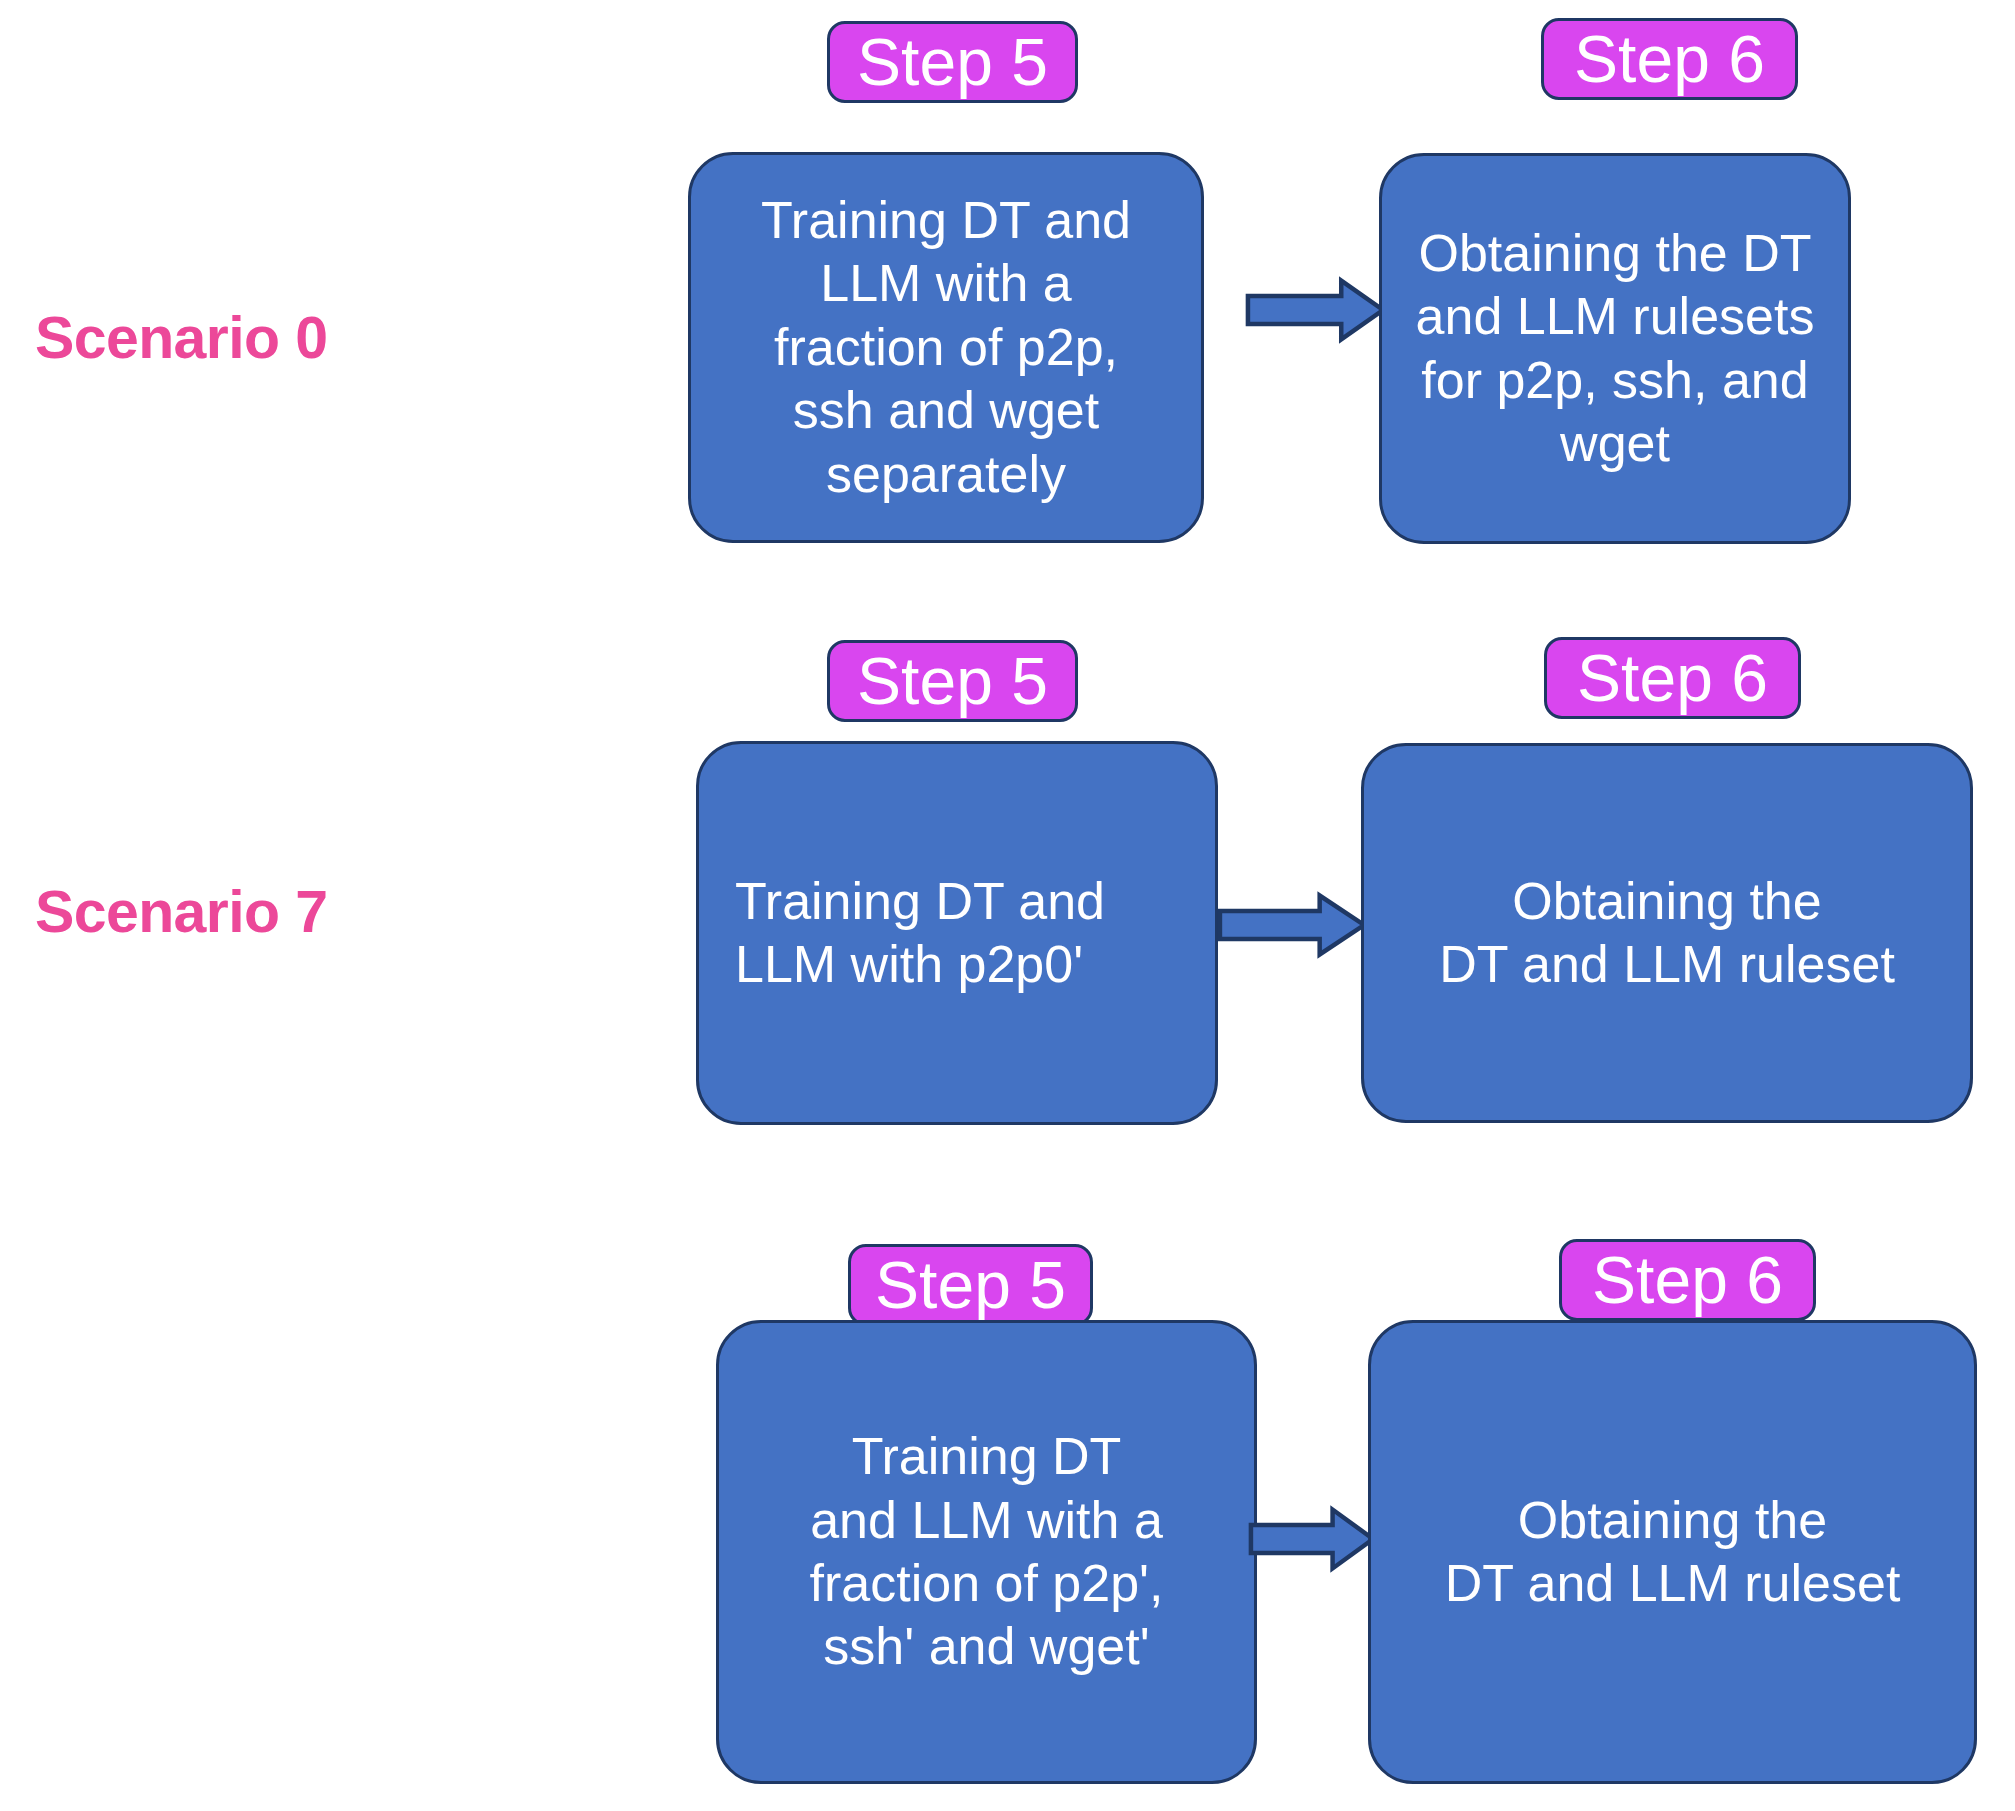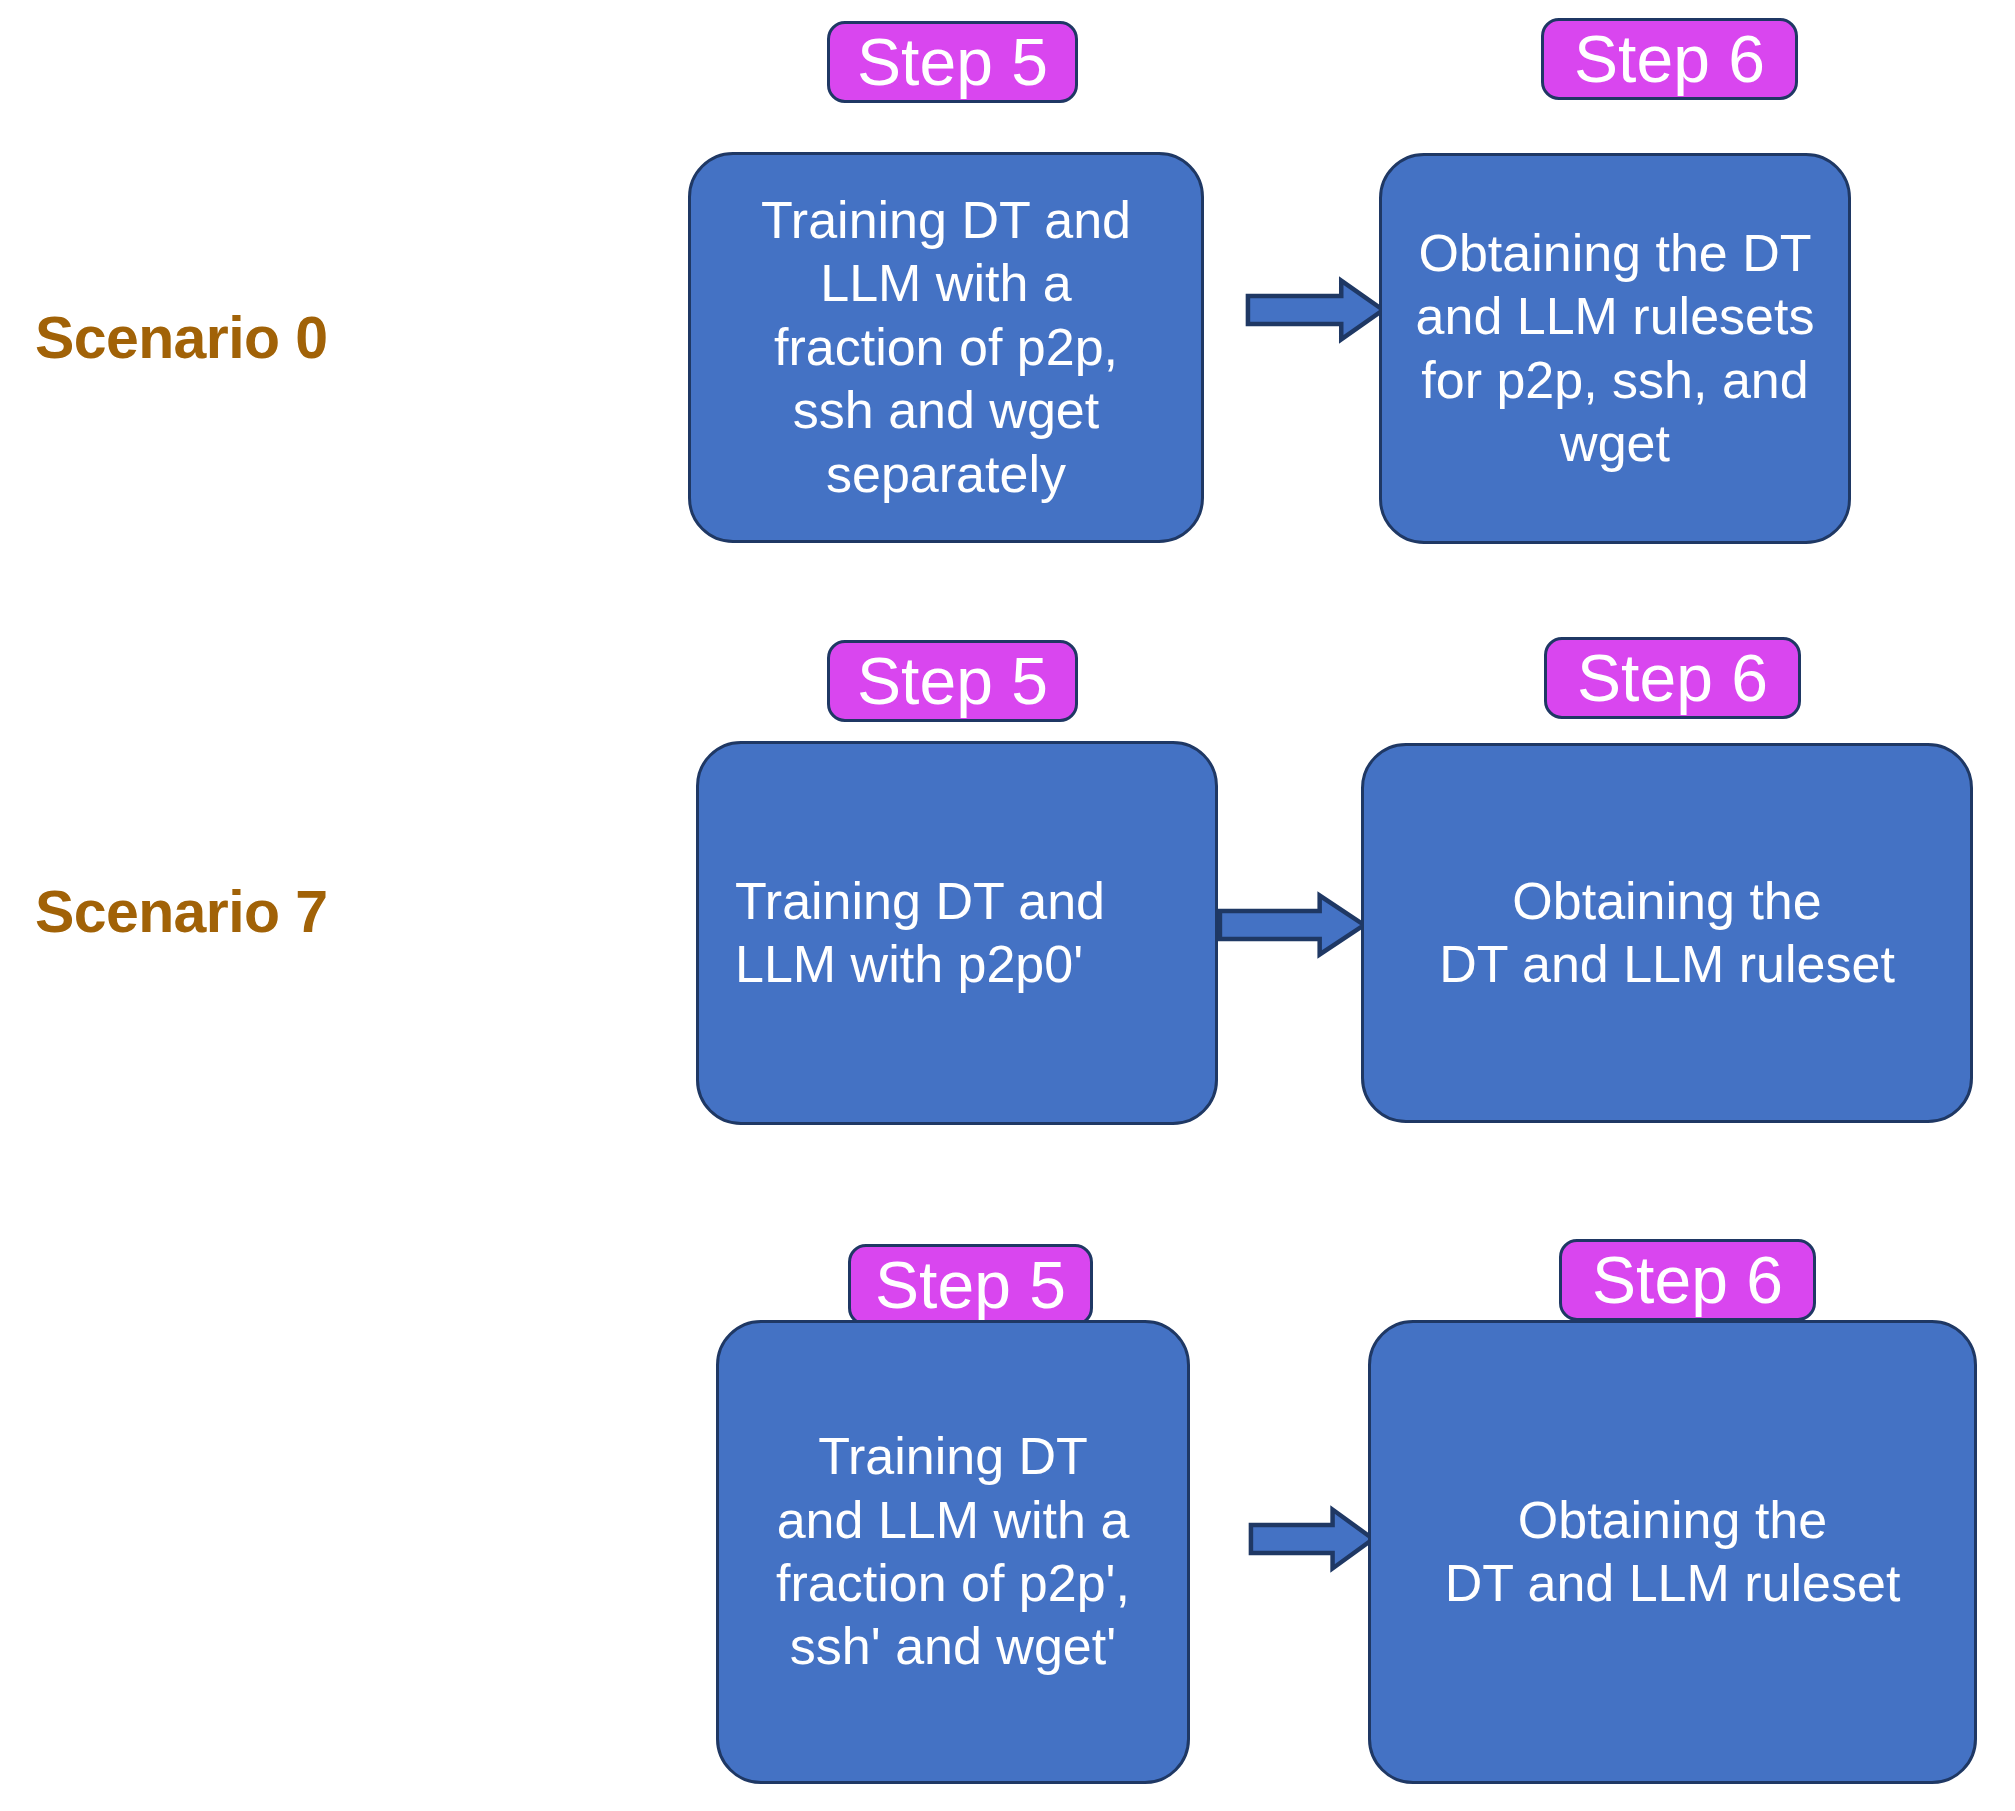--- a/index.html
+++ b/index.html
@@ -19,21 +19,21 @@
   #canvas {
     position: absolute;
     left: 0; top: 0;
     width: 2015px;
     height: 1811px;
   }
 
   
   .scenario-label {
     position: absolute;
-    color: #a16207;
+    color: #ec4899;
     font-weight: bold;
     font-size: 59px;
     line-height: 1;
     letter-spacing: -0.6px;
     white-space: nowrap;
   }
 
   
   .step-badge {
     position: absolute;
@@ -140,21 +140,21 @@
   <div class="proc-box" style="left:1361px; top:743px; width:612px; height:380px;">
     <div class="proc-text">Obtaining the
 DT and LLM ruleset</div>
   </div>
 
 
   <div class="step-badge" style="left:848px; top:1244px; width:245px; height:82px;">Step 5</div>
 
   <div class="step-badge" style="left:1559px; top:1239px; width:257px; height:82px;">Step 6</div>
 
-  <div class="proc-box" style="left:716px; top:1320px; width:474px; height:464px;">
+  <div class="proc-box" style="left:716px; top:1320px; width:541px; height:464px;">
     <div class="proc-text">Training DT
 and LLM with a
 fraction of p2p',
 ssh' and wget'</div>
   </div>
 
   <div class="block-arrow" style="left:1249px; top:1507px; width:126px; height:64px;">
     <svg viewBox="0 0 196 100" preserveAspectRatio="none">
       <polygon points="3,28 130,28 130,4 193,50 130,96 130,72 3,72" fill="#4472C4" stroke="#1F3864" stroke-width="7" stroke-linejoin="miter"></polygon>
     </svg>

